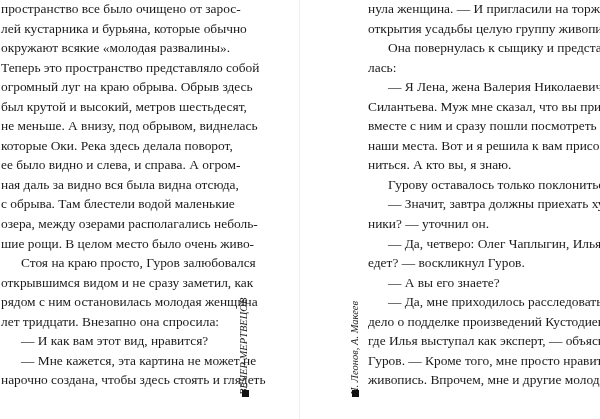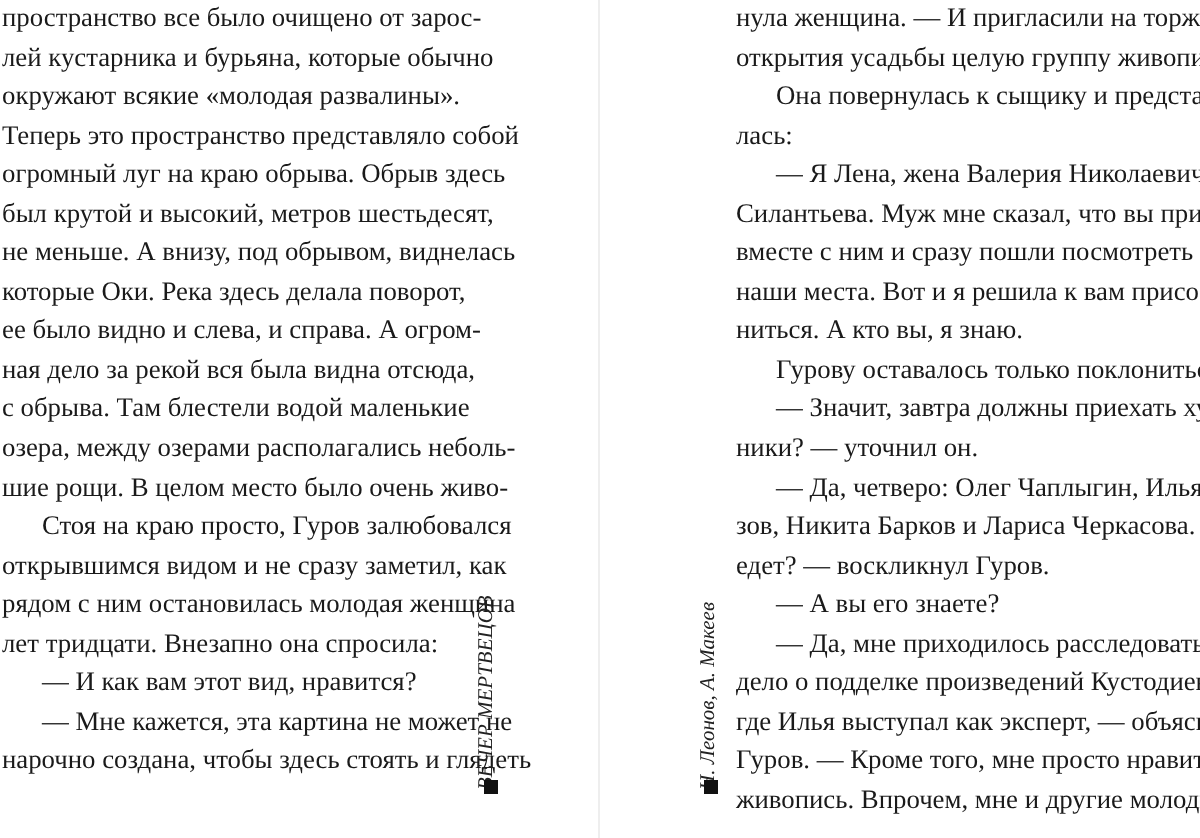--- a/index.html
+++ b/index.html
@@ -31,21 +31,21 @@
 <div class="page-text left" id="left-body">
     <span class="ln">пространство все было очищено от зарос-</span>
     <span class="ln">лей кустарника и бурьяна, которые обычно</span>
     <span class="ln">окружают всякие «молодая развалины».</span>
     <span class="ln">Теперь это пространство представляло собой</span>
     <span class="ln">огромный луг на краю обрыва. Обрыв здесь</span>
     <span class="ln">был крутой и высокий, метров шестьдесят,</span>
     <span class="ln">не меньше. А внизу, под обрывом, виднелась</span>
     <span class="ln">которые Оки. Река здесь делала поворот,</span>
     <span class="ln">ее было видно и слева, и справа. А огром-</span>
-    <span class="ln">ная дело за рекой вся была видна отсюда,</span>
+    <span class="ln">ная даль за видно вся была видна отсюда,</span>
     <span class="ln">с обрыва. Там блестели водой маленькие</span>
     <span class="ln">озера, между озерами располагались неболь-</span>
     <span class="ln">шие рощи. В целом место было очень живо-</span>
     <span class="ln ind">Стоя на краю просто, Гуров залюбовался</span>
     <span class="ln">открывшимся видом и не сразу заметил, как</span>
     <span class="ln">рядом с ним остановилась молодая женщина</span>
     <span class="ln last">лет тридцати. Внезапно она спросила:</span>
     <span class="ln ind last">— И как вам этот вид, нравится?</span>
     <span class="ln ind">— Мне кажется, эта картина не может не</span>
     <span class="ln">нарочно создана, чтобы здесь стоять и глядеть</span>
@@ -57,21 +57,20 @@
     <span class="ln last">лась:</span>
     <span class="ln ind">— Я Лена, жена Валерия Николаевича</span>
     <span class="ln">Силантьева. Муж мне сказал, что вы приехали</span>
     <span class="ln">вместе с ним и сразу пошли посмотреть на</span>
     <span class="ln">наши места. Вот и я решила к вам присоеди-</span>
     <span class="ln last">ниться. А кто вы, я знаю.</span>
     <span class="ln ind last">Гурову оставалось только поклониться.</span>
     <span class="ln ind">— Значит, завтра должны приехать худож-</span>
     <span class="ln last">ники? — уточнил он.</span>
     <span class="ln ind">— Да, четверо: Олег Чаплыгин, Илья Си-</span>
-    <span class="ln last">зов, Никита Барков и Лариса Черкасова.</span>
     <span class="ln last">едет? — воскликнул Гуров.</span>
     <span class="ln ind last">— А вы его знаете?</span>
     <span class="ln ind">— Да, мне приходилось расследовать одно</span>
     <span class="ln">дело о подделке произведений Кустодиева,</span>
     <span class="ln">где Илья выступал как эксперт, — объяснил</span>
     <span class="ln">Гуров. — Кроме того, мне просто нравится его</span>
     <span class="ln">живопись. Впрочем, мне и другие молодые</span>
   </div>
 
 <div class="runner runner-left">ВЕЧЕР МЕРТВЕЦОВ</div>

